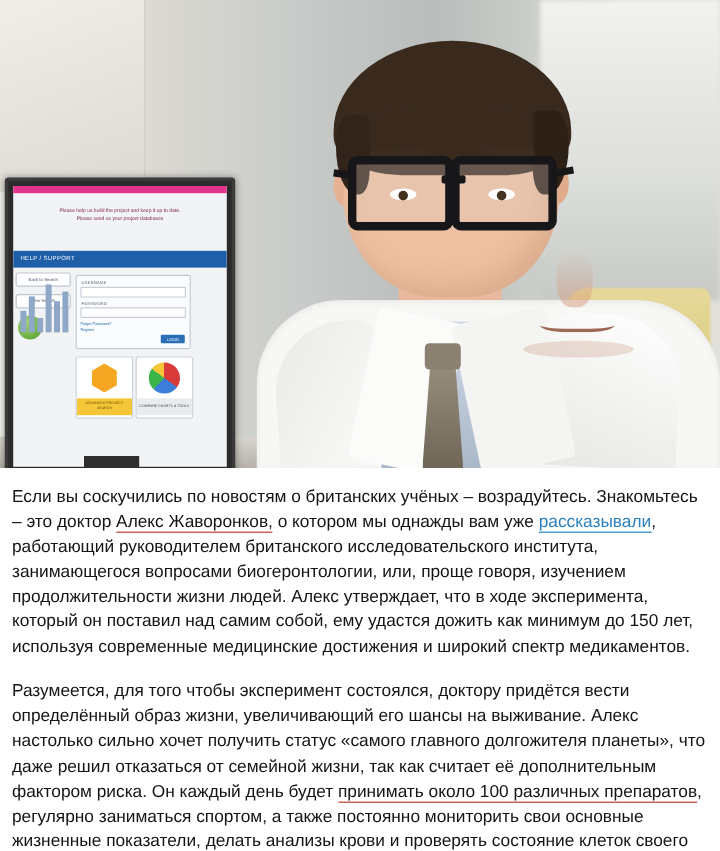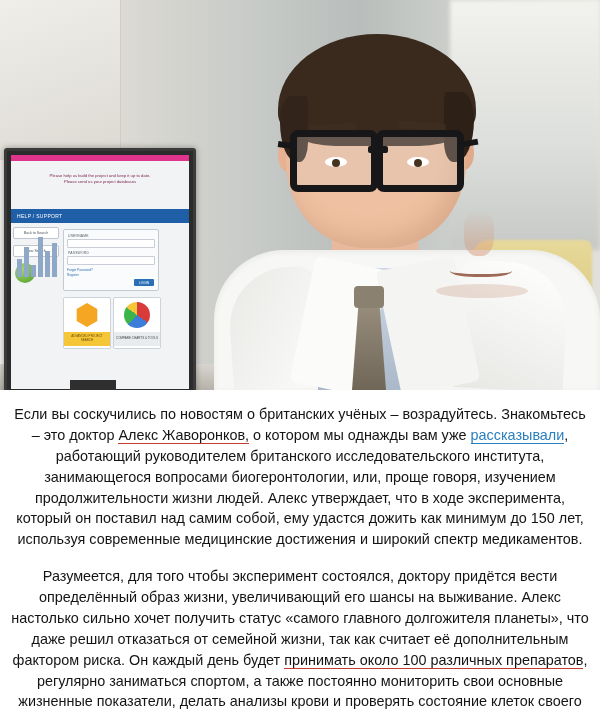--- a/index.html
+++ b/index.html
@@ -300,21 +300,21 @@
 
   
   .article {
     padding: 14px 10px 18px 10px;
   }
   .article p {
     margin: 0 0 16px 0;
     font-size: 14.4px;
     line-height: 1.45;
     color: #141414;
-    text-align: center;
+    text-align: left;
   }
   .article p:last-child { margin-bottom: 0; }
   .link {
     color: #2a7fbf;
     text-decoration: none;
     border-bottom: 1px solid #2a7fbf;
   }
   .uline {
     text-decoration: none;
     border-bottom: 1px solid #c13b2f;

